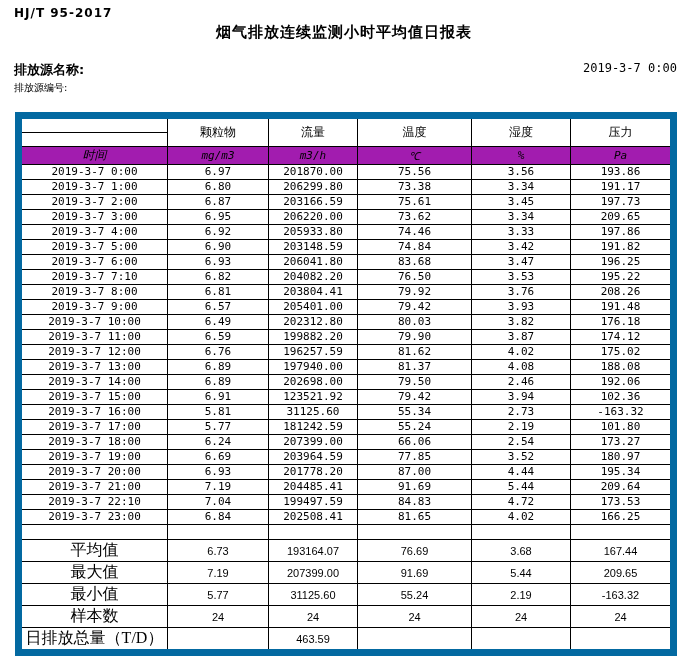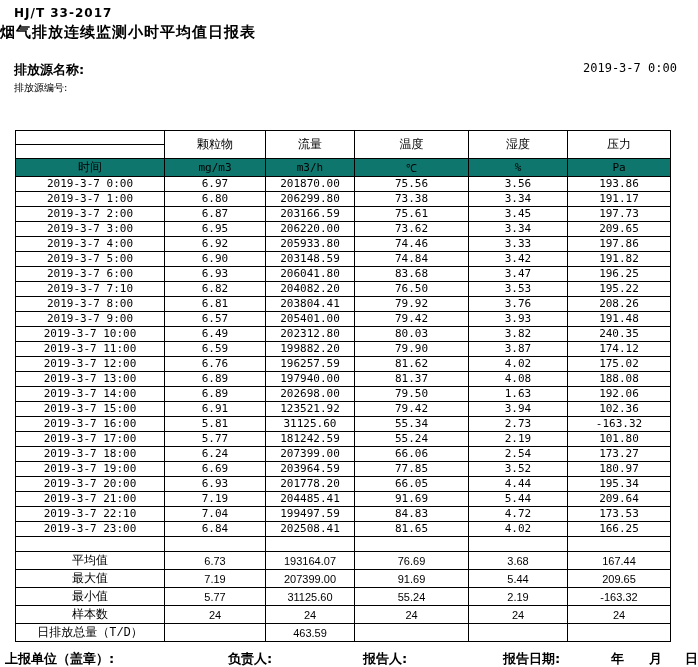--- a/index.html
+++ b/index.html
@@ -1,46 +1,46 @@
 <!DOCTYPE html>
 <html><head>
 <meta charset="utf-8">
 <style>
   html,body{margin:0;padding:0;background:#fff;}
   .page{position:relative;width:698px;height:667px;background:#ffffff;
         font-family:"DejaVu Sans","Liberation Sans",sans-serif;color:#000;overflow:hidden;}
   .std-no{position:absolute;top:6px;left:14px;font-size:12px;font-weight:bold;letter-spacing:1px;}
-  .title{position:absolute;top:23px;left:0;width:688px;text-align:left;font-size:15px;font-weight:bold;letter-spacing:1px;}
+  .title{position:absolute;top:23px;left:0;width:688px;text-align:center;font-size:15px;font-weight:bold;letter-spacing:1px;}
   .src-name{position:absolute;top:61px;left:14px;font-size:13px;font-weight:bold;}
   .src-id{position:absolute;top:81px;left:14px;font-size:10px;font-weight:normal;}
   .datetime{position:absolute;top:61px;left:583px;font-size:12px;font-family:"DejaVu Sans Mono",monospace;}
-  table.report{position:absolute;top:130px;left:15px;border-collapse:collapse;table-layout:fixed;
-               width:655px;border:1px solid #0369a1;}
+  table.report{position:absolute;top:112px;left:15px;border-collapse:collapse;table-layout:fixed;
+               width:655px;border:7px solid #0369a1;}
   table.report td,table.report th{border:1px solid #000;padding:0;text-align:center;vertical-align:middle;
                font-weight:normal;overflow:hidden;white-space:nowrap;}
   .param-row th{height:13px;font-size:12px;}
   .corner{height:13px;}
-  .unit-row td{background:#0f766e;height:16px;font-size:11px;font-family:"DejaVu Sans Mono",monospace;}
+  .unit-row td{background:#a21caf;height:16px;font-size:11px;font-family:"DejaVu Sans Mono",monospace;font-style:italic;}
   .unit-row td.time-hd{font-size:12px;font-family:"DejaVu Sans","Liberation Sans",sans-serif;}
   tbody.data tr td{height:14px;font-size:11px;font-family:"DejaVu Sans Mono",monospace;line-height:14px;}
   tr.sep td{height:14px;}
   tbody.summary tr td{height:16px;font-size:11px;font-family:Liberation Sans, sans-serif;}
-  tbody.summary tr td.lbl{font-size:12px;font-family:Liberation Mono, monospace;}
+  tbody.summary tr td.lbl{font-size:16px;font-family:Liberation Serif, serif;}
   .note{position:absolute;top:633px;left:14px;font-size:12px;font-weight:bold;}
   .sign-row{position:absolute;top:650px;left:0;width:698px;height:17px;font-size:13px;font-weight:bold;}
   .sign-row span{position:absolute;top:0;}
   .s-unit{left:5px;} .s-resp{left:228px;} .s-reporter{left:363px;} .s-date{left:503px;}
   .s-year{left:611px;} .s-month{left:649px;} .s-day{left:685px;}
 </style>
 </head>
 <body>
 
 <div class="page">
 
-  <div class="std-no">HJ/T  33-2017</div>
+  <div class="std-no">HJ/T  95-2017</div>
   <div class="title">烟气排放连续监测小时平均值日报表</div>
   <div class="src-name">排放源名称:</div>
   <div class="src-id">排放源编号:</div>
   <div class="datetime">2019-3-7  0:00</div>
 
   <table class="report">
     <colgroup>
       <col style="width:149px">
         <col style="width:101px">
         <col style="width:89px">
@@ -149,21 +149,21 @@
     <td>79.42</td>
     <td>3.93</td>
     <td>191.48</td>
   </tr>
         <tr>
     <td>2019-3-7 10:00</td>
     <td>6.49</td>
     <td>202312.80</td>
     <td>80.03</td>
     <td>3.82</td>
-    <td>240.35</td>
+    <td>176.18</td>
   </tr>
         <tr>
     <td>2019-3-7 11:00</td>
     <td>6.59</td>
     <td>199882.20</td>
     <td>79.90</td>
     <td>3.87</td>
     <td>174.12</td>
   </tr>
         <tr>
@@ -180,21 +180,21 @@
     <td>197940.00</td>
     <td>81.37</td>
     <td>4.08</td>
     <td>188.08</td>
   </tr>
         <tr>
     <td>2019-3-7 14:00</td>
     <td>6.89</td>
     <td>202698.00</td>
     <td>79.50</td>
-    <td>1.63</td>
+    <td>2.46</td>
     <td>192.06</td>
   </tr>
         <tr>
     <td>2019-3-7 15:00</td>
     <td>6.91</td>
     <td>123521.92</td>
     <td>79.42</td>
     <td>3.94</td>
     <td>102.36</td>
   </tr>
@@ -227,21 +227,21 @@
     <td>6.69</td>
     <td>203964.59</td>
     <td>77.85</td>
     <td>3.52</td>
     <td>180.97</td>
   </tr>
         <tr>
     <td>2019-3-7 20:00</td>
     <td>6.93</td>
     <td>201778.20</td>
-    <td>66.05</td>
+    <td>87.00</td>
     <td>4.44</td>
     <td>195.34</td>
   </tr>
         <tr>
     <td>2019-3-7 21:00</td>
     <td>7.19</td>
     <td>204485.41</td>
     <td>91.69</td>
     <td>5.44</td>
     <td>209.64</td>
@@ -311,23 +311,14 @@
     <td></td>
     <td>463.59</td>
     <td></td>
     <td></td>
     <td></td>
   </tr>
       </tbody>
   </table>
 
 
-  <div class="sign-row">
-    <span class="s-unit">上报单位（盖章）:</span>
-    <span class="s-resp">负责人:</span>
-    <span class="s-reporter">报告人:</span>
-    <span class="s-date">报告日期:</span>
-    <span class="s-year">年</span>
-    <span class="s-month">月</span>
-    <span class="s-day">日</span>
-  </div>
 
 </div>
 
 </body></html>

